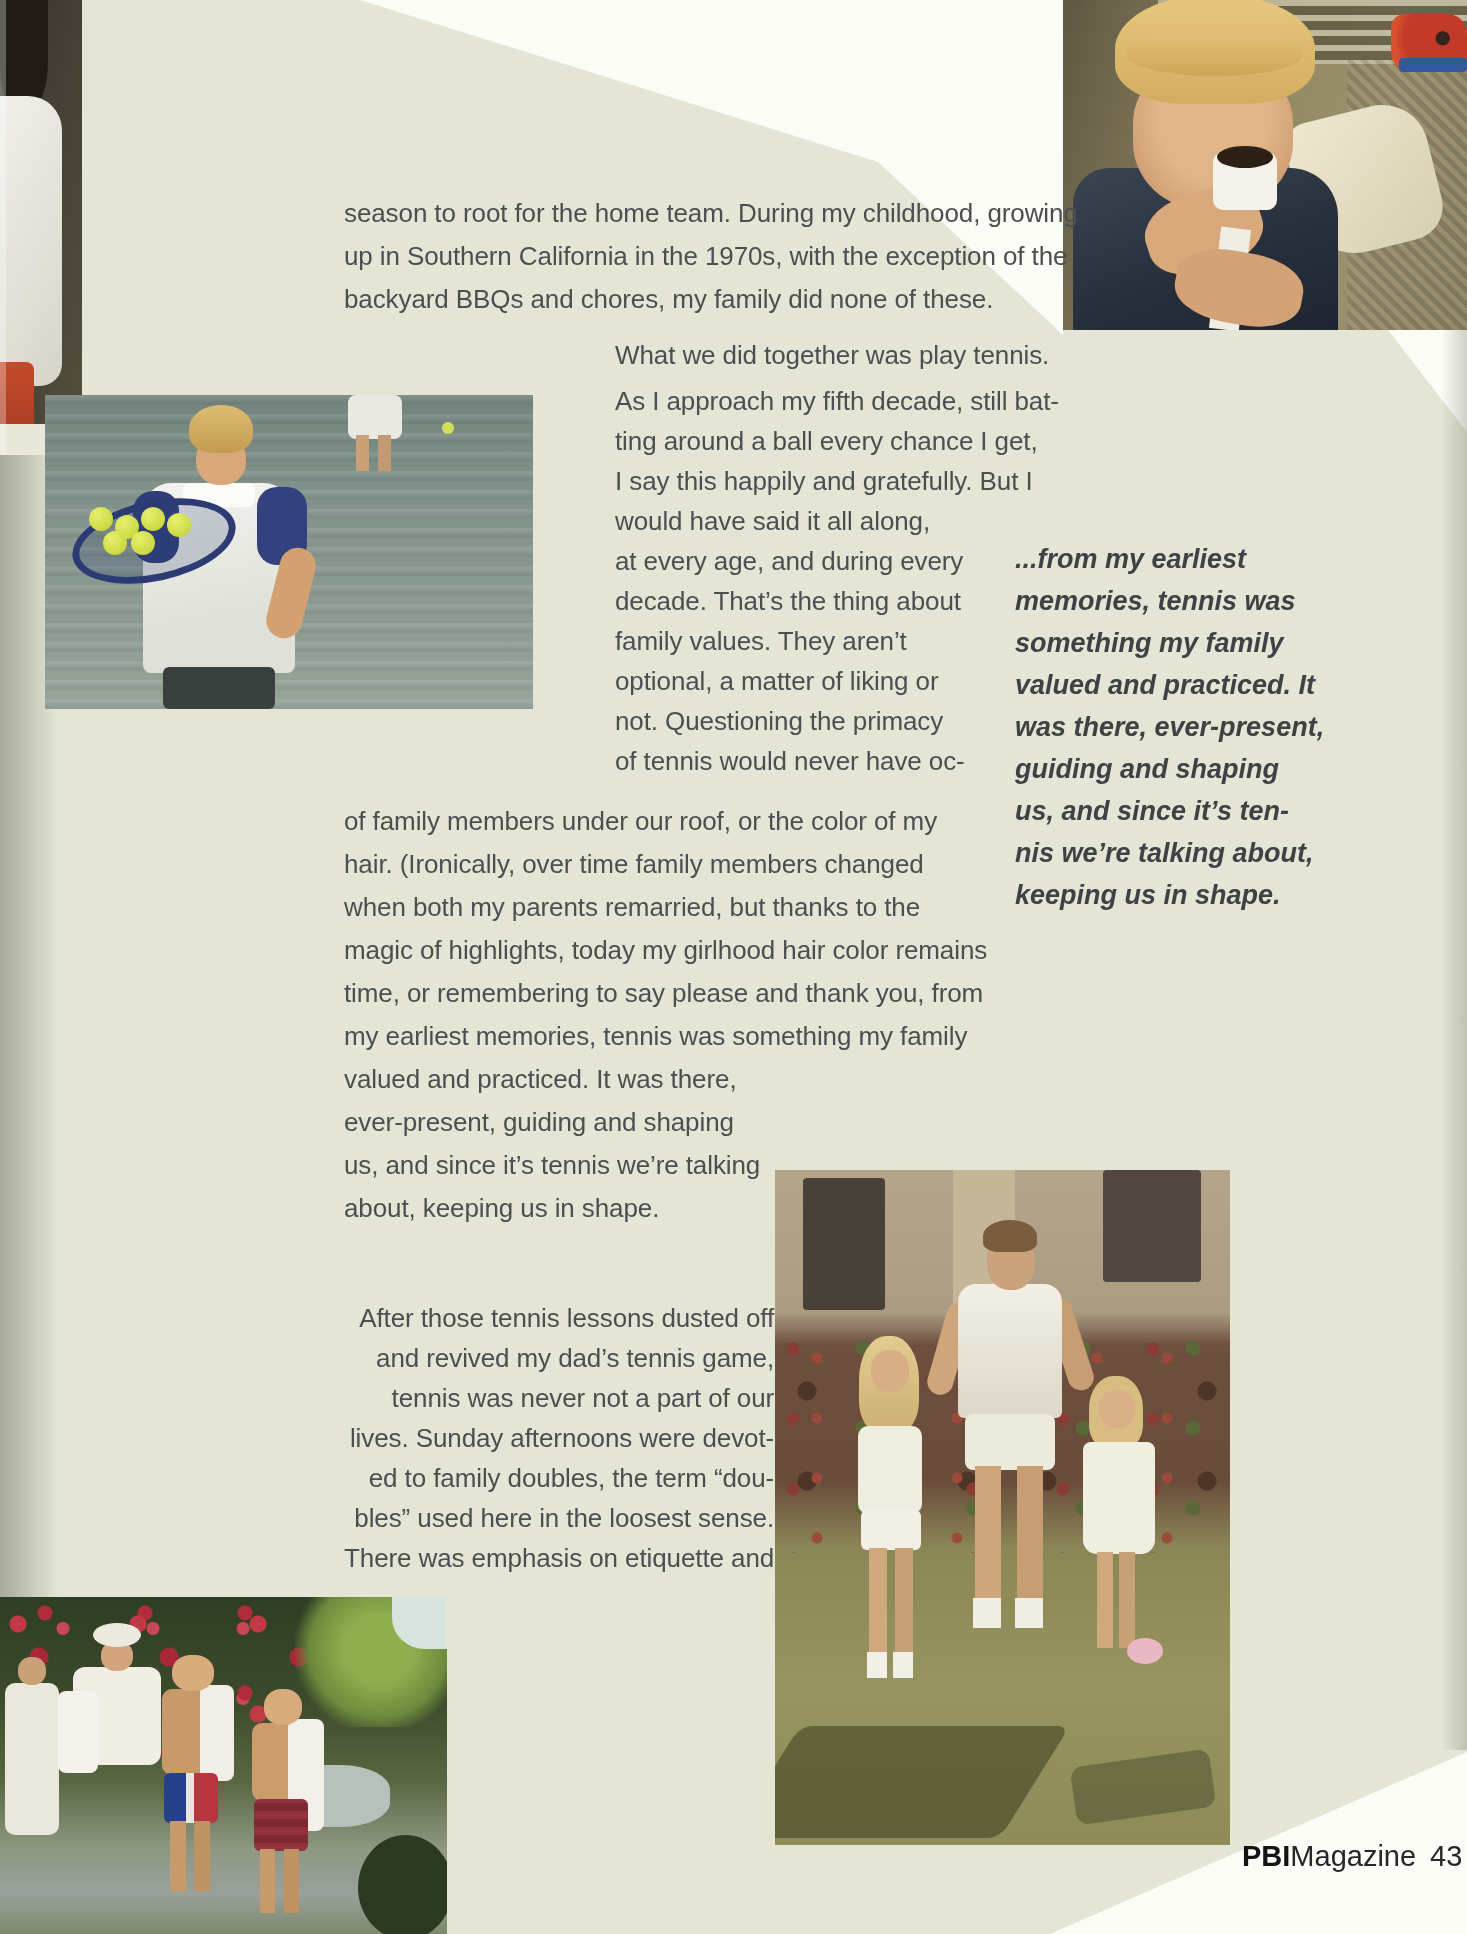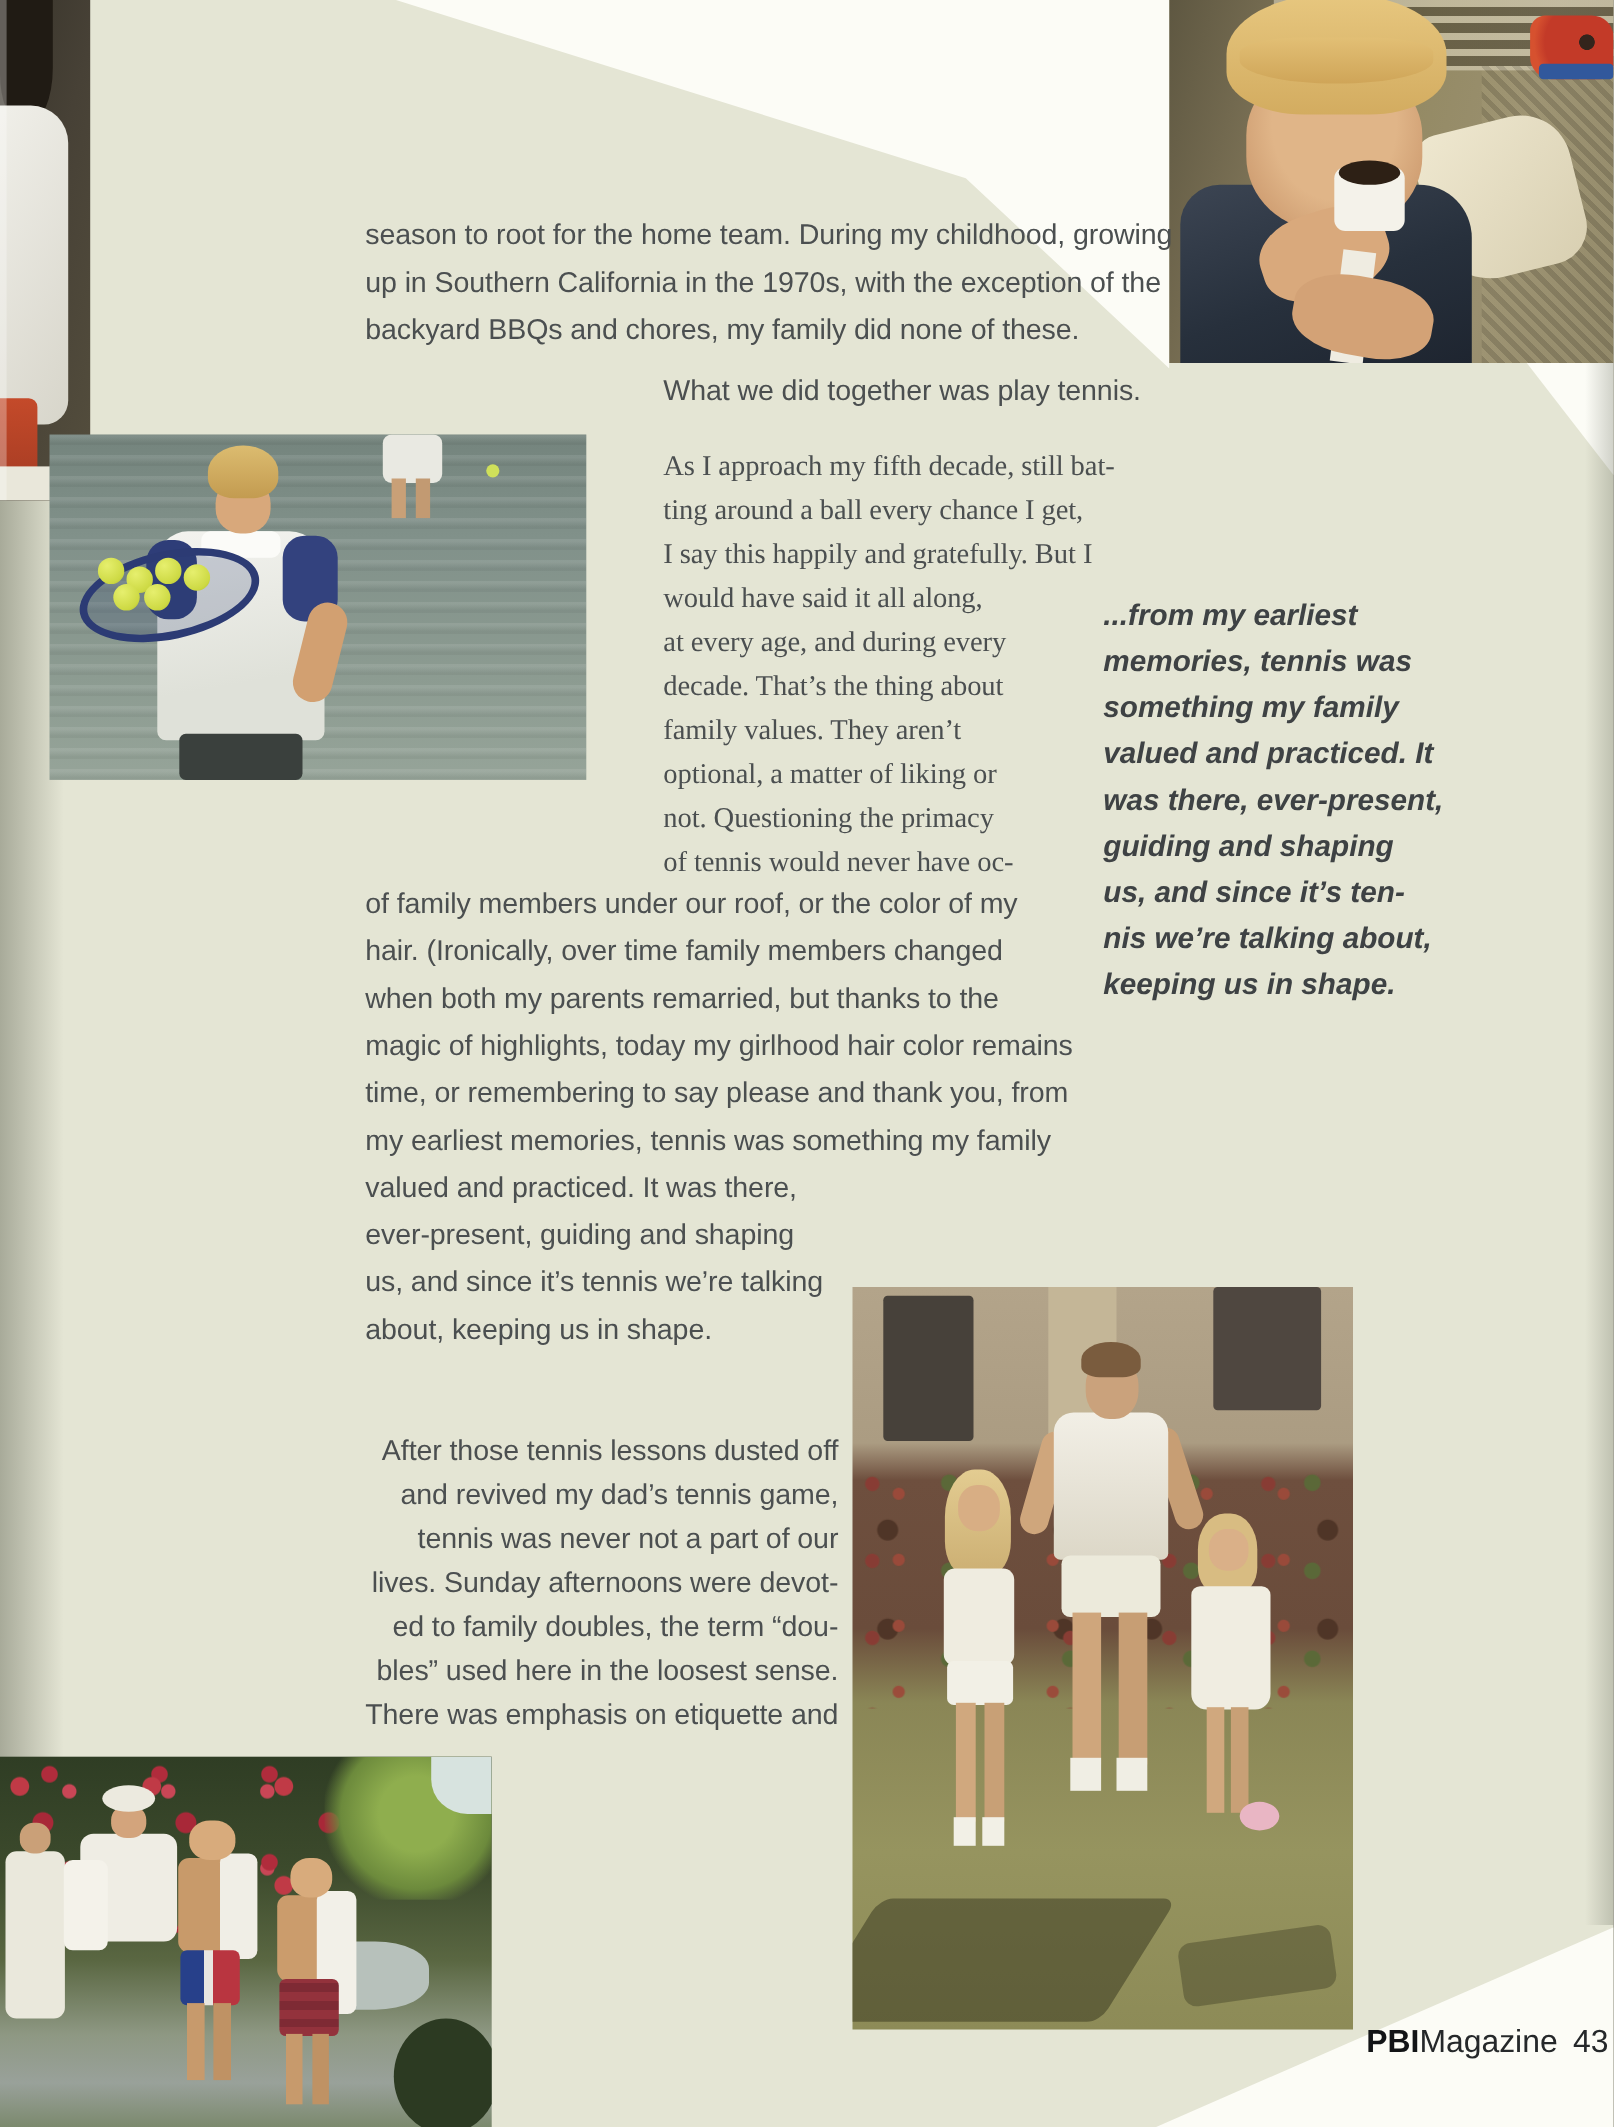--- a/index.html
+++ b/index.html
@@ -16,21 +16,21 @@
   .wedge-sliver  { clip-path:polygon(1388px 330px, 1467px 330px, 1467px 432px); }
   .wedge-bottom  { clip-path:polygon(1050px 1934px, 1467px 1752px, 1467px 1934px); }
 
   
   .gutter-left  { left:0; top:0; width:58px; height:1934px;
                   background:linear-gradient(90deg, rgba(108,112,95,.50), rgba(108,112,95,0)); }
   .edge-right   { right:0; top:330px; width:26px; height:1420px;
                   background:linear-gradient(270deg, rgba(105,110,95,.30), rgba(105,110,95,0)); }
 
   
-  .para { position:absolute; color:#4b4f50; font-size:26px; letter-spacing:-0.1px; }
+  .para { position:absolute; color:#4b4f50; font-size:26px; letter-spacing:-0.1px;margin-left:12px; }
   .para .line { white-space:pre; }
   #para1 .line, #para3-full .line { line-height:43px; }
   #para2 .line { line-height:43px; }
   #para3-indent .line { line-height:40px; }
   #para4 .line { line-height:40px;text-align:right; }
   #pull-quote { color:#3e4244; font-size:27px; font-weight:bold; font-style:italic; letter-spacing:0; }
   #pull-quote .line { line-height:42px; }
 
   .footer { position:absolute; left:1242px; top:1840px; font-size:29px; color:#25282a; letter-spacing:0; }
   .footer .b { font-weight:bold; color:#121416; }
@@ -248,21 +248,21 @@
   <div class="para" id="para1" style="left:332px; top:192px;">
       <div class="line">season to root for the home team. During my childhood, growing</div>
       <div class="line">up in Southern California in the 1970s, with the exception of the</div>
       <div class="line">backyard BBQs and chores, my family did none of these.</div>
     </div>
 
   <div class="para" id="para2" style="left:603px; top:334px;">
       <div class="line">What we did together was play tennis.</div>
     </div>
 
-  <div class="para" id="para3-indent" style="left:603px; top:404px;font-family:Liberation Serif, serif;">
+  <div class="para" id="para3-indent" style="left:603px; top:381px;">
       <div class="line">As I approach my fifth decade, still bat-</div>
       <div class="line">ting around a ball every chance I get,</div>
       <div class="line">I say this happily and gratefully. But I</div>
       <div class="line">would have said it all along,</div>
       <div class="line">at every age, and during every</div>
       <div class="line">decade. That’s the thing about</div>
       <div class="line">family values. They aren’t</div>
       <div class="line">optional, a matter of liking or</div>
       <div class="line">not. Questioning the primacy</div>
       <div class="line">of tennis would never have oc-</div>

